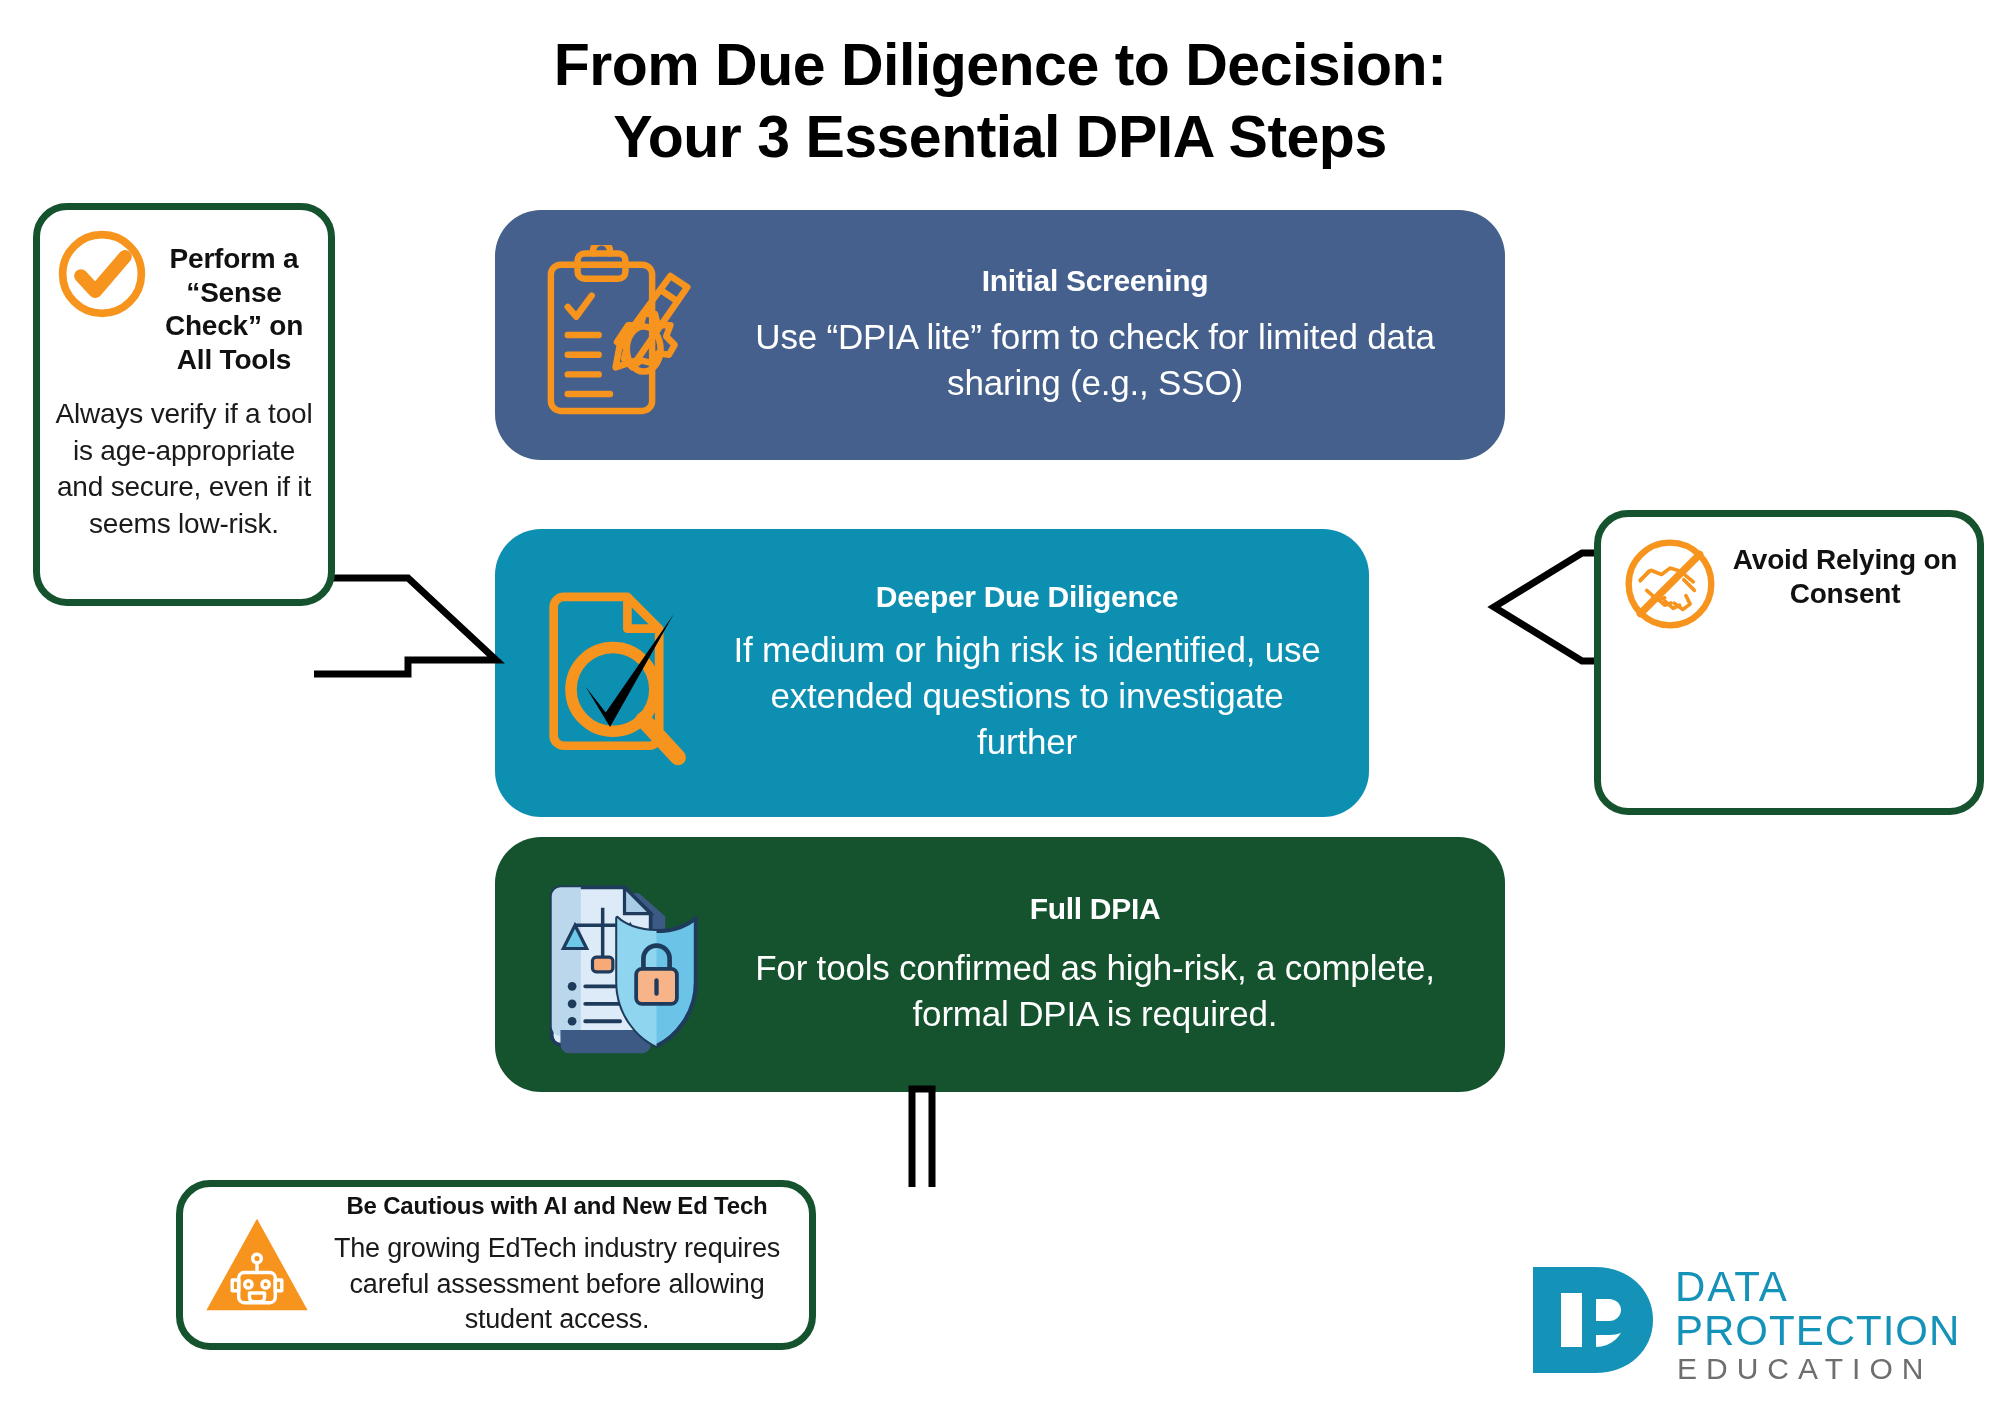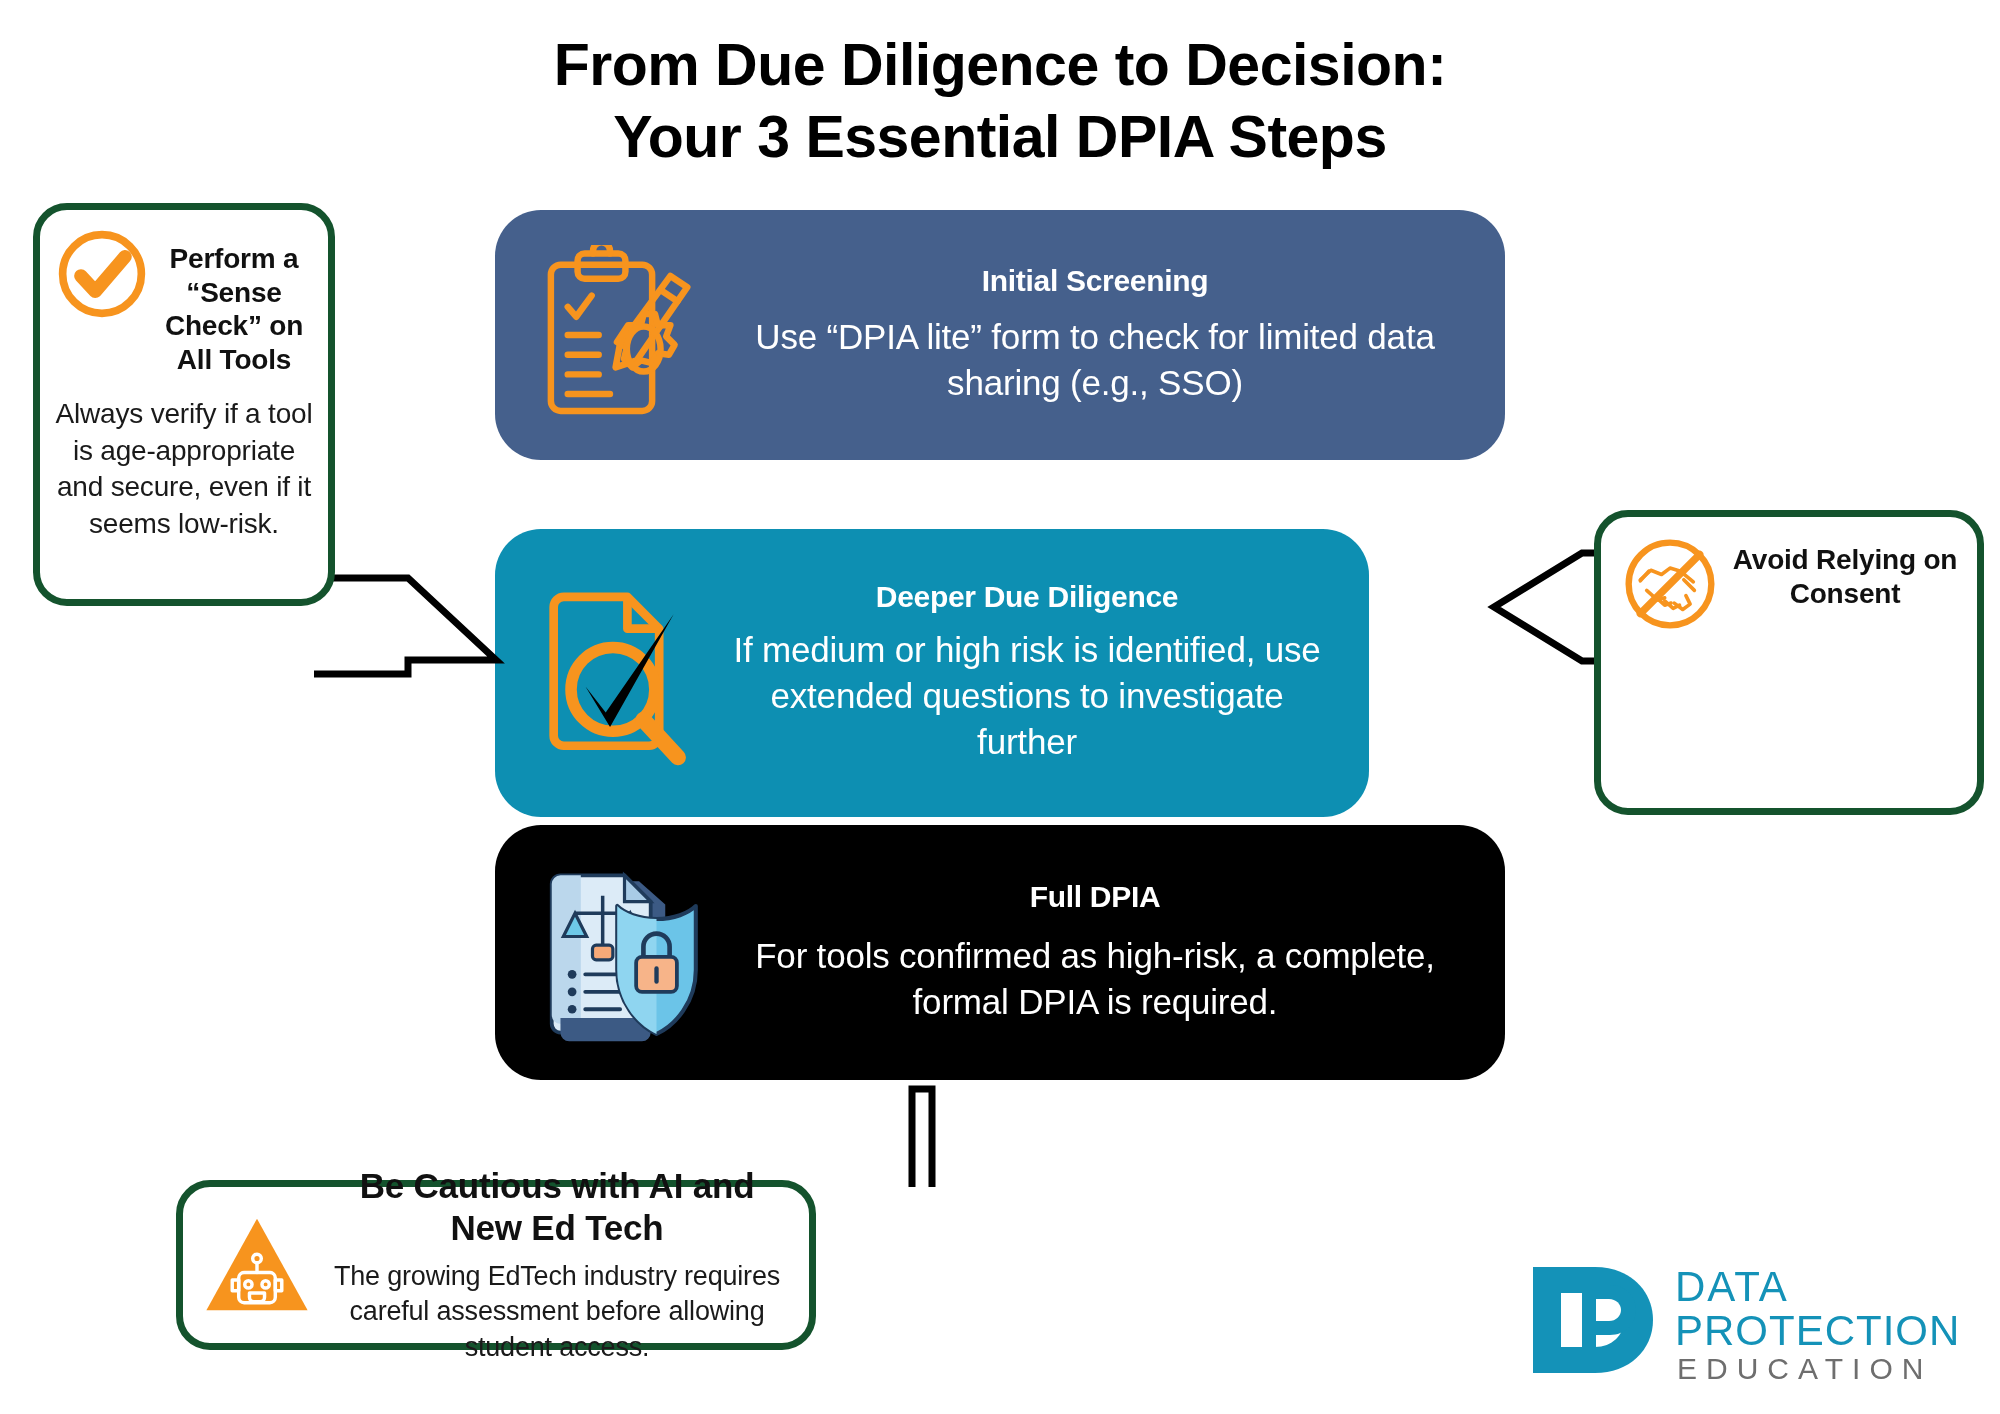--- a/index.html
+++ b/index.html
@@ -83,21 +83,21 @@
 
   
   #callout-right{left:1594px;top:510px;width:390px;height:305px;padding:14px 16px;}
   #callout-right .row{gap:6px;}
   #callout-right .head{font-size:28px;padding-top:12px;flex:1;}
   #callout-right .body{font-size:28px;margin-top:12px;}
 
   
   #callout-bottom{left:176px;top:1180px;width:640px;height:170px;padding:12px 18px;}
   #callout-bottom .inner{display:flex;align-items:center;gap:10px;height:100%;}
-  #callout-bottom .head{font-size:35px;margin-bottom:10px;}
+  #callout-bottom .head{font-size:24px;margin-bottom:10px;}
   #callout-bottom .body{font-size:27px;line-height:1.32;}
 
   
   .tail{position:absolute;z-index:4;}
 
   
   #logo{position:absolute;left:1525px;top:1255px;width:440px;height:130px;}
 </style>
 </head>
 <body>
@@ -155,21 +155,21 @@
         <path d="M77 99 l24 26" stroke="#F7941E" stroke-width="11" stroke-linecap="round"></path>
         <path d="M37 76 l14 18 L98 26 l-44 78 z" fill="#000000"></path>
       </svg>
     </div>
     <div class="txt">
       <div class="hd">Deeper Due Diligence</div>
       <div class="bd">If medium or high risk is identified, use extended questions to investigate further</div>
     </div>
   </div>
 
-  <div class="card" id="card-3" style="background: #000000;">
+  <div class="card" id="card-3" style="background: #14532d; margin-top: 12px;">
     <div class="icon-wrap">
       <svg width="175" height="195" viewBox="0 0 120 134">
         <g>
           <path d="M30 18 h40 l18 16 v82 h-58 z" fill="#3C5A84"></path>
           <path d="M16 14 h44 l18 18 v84 a6 6 0 0 1 -6 6 h-56 a6 6 0 0 1 -6 -6 v-96 a6 6 0 0 1 6 -6 z" fill="#DCEBF7" stroke="#1F3B5B" stroke-width="2.6"></path>
           <path d="M16 14 h14 v102 h-14 a6 6 0 0 1 -6 -6 v-90 a6 6 0 0 1 6 -6 z" fill="#BBD7EC"></path>
           <path d="M60 14 l18 18 h-18 z" fill="#A8CBE6" stroke="#1F3B5B" stroke-width="2.2"></path>
           <path d="M45 28 v34" stroke="#1F3B5B" stroke-width="2.4"></path>
           <path d="M26 40 h38" stroke="#1F3B5B" stroke-width="2.4"></path>
           <path d="M26 40 l-8 16 h16 z" fill="#6EC9E8" stroke="#1F3B5B" stroke-width="2.2"></path>

